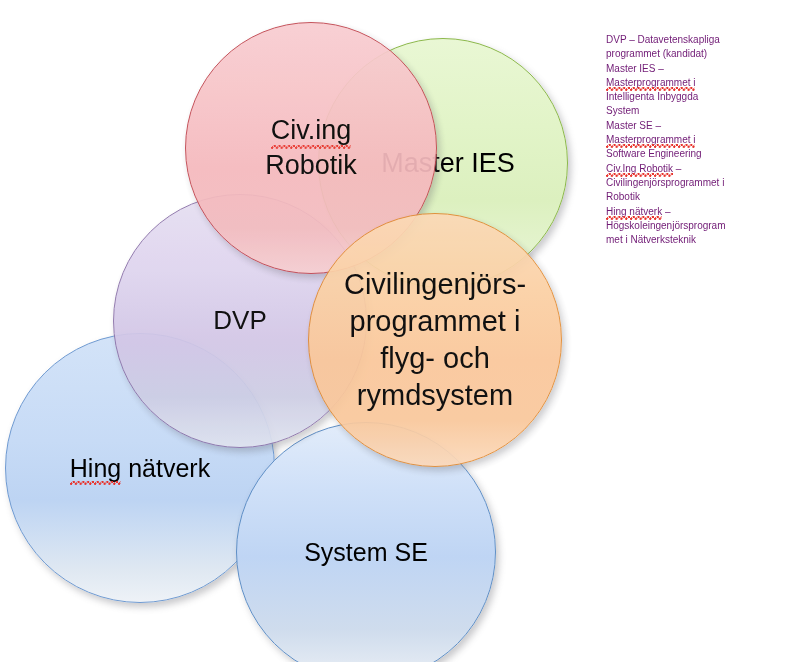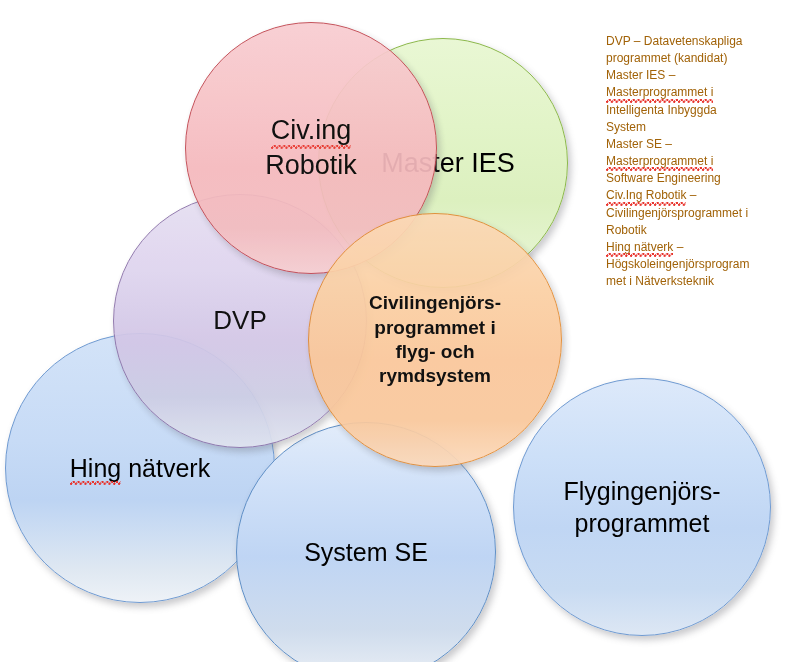--- a/index.html
+++ b/index.html
@@ -101,24 +101,23 @@
     font-size: 27px;
     z-index: 5;
     opacity: 0.93;
   }
   
   .c-flygrymd {
     left: 308px; top: 213px; width: 254px; height: 254px;
     background: linear-gradient(to bottom,
                 #fbd9b6 0%, #fbd0a4 30%, #fac79a 58%, #f9c89c 82%, #fbd9bb 100%);
     border: 1px solid #e08a33;
-    font-size: 19px;
+    font-size: 29px;
     z-index: 6;
     opacity: 0.93;
-    font-weight: bold;
   }
 
   
   .spell {
     position: relative;
     display: inline-block;
   }
   .spell::after {
     content: "";
     position: absolute;
@@ -132,45 +131,41 @@
     background-repeat: repeat-x;
     pointer-events: none;
   }
 
   
   #legend {
     position: absolute;
     left: 606px;
     top: 33px;
     width: 196px;
-    font-size: 12px;
+    font-size: 10px;
     line-height: 1.43;
-    color: #a16207;
+    color: #701a75;
     white-space: pre-wrap;
     word-wrap: break-word;
   }
   #legend .ln { display: block; }
 </style>
 </head>
 <body>
 
 <div id="canvas">
 
   <div class="circle shadow c-hing">
     <span class="lbl"><span class="spell">Hing</span> nätverk</span>
   </div>
 
   <div class="circle shadow c-mse">
     <span class="lbl">System SE</span>
   </div>
 
-  <div class="circle shadow c-flyg">
-    <span class="lbl">Flygingenjörs-
-programmet</span>
-  </div>
 
   <div class="circle shadow c-ies">
     <span class="lbl">Master IES</span>
   </div>
 
   <div class="circle shadow c-dvp">
     <span class="lbl">DVP</span>
   </div>
 
   <div class="circle shadow c-rob">

